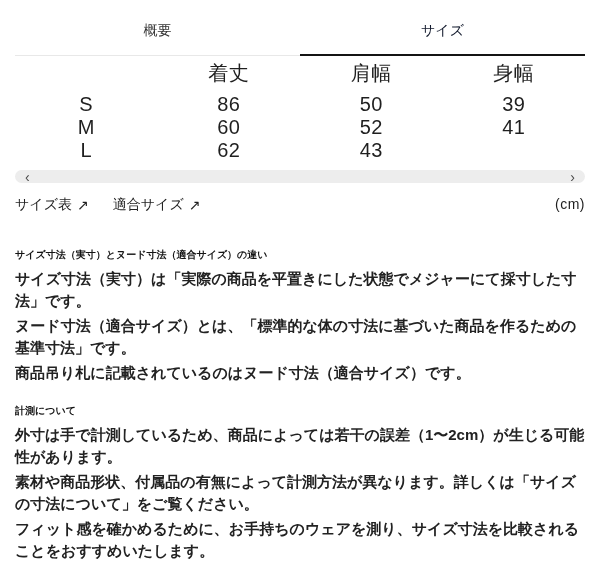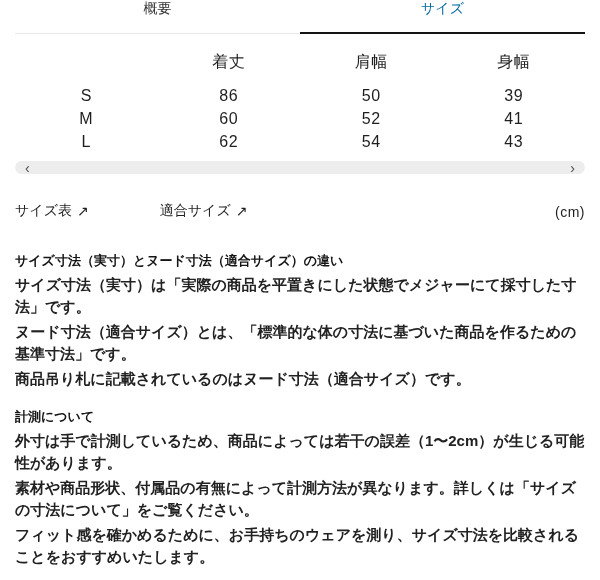--- a/index.html
+++ b/index.html
@@ -7,37 +7,37 @@
     margin: 0; padding: 0;
     width: 600px; height: 580px;
     background: #ffffff;
     color: #1f1f1f;
     font-family: "Liberation Sans", "DejaVu Sans", sans-serif;
     overflow: hidden;
   }
   .page { padding: 0 15px; }
 
   
-  .tabs { display: flex; }
+  .tabs { display: flex; padding-top: 22px; }
   .tab {
     flex: 1; text-align: center;
     font-size: 14px; color: #333;
     padding-bottom: 16px;
     position: relative; cursor: pointer;
   }
   .tab::after {
     content: ""; position: absolute;
     left: 0; right: 0; bottom: 0;
     height: 1px; background: #e8e8e8;
   }
-  .tab.active { color: #0369a1; }
+  .tab.active { color: #0f172a; }
   .tab.active::after { height: 2px; background: #141414; }
 
   
-  .size-table { margin-top: 17px; font-size: 16px; }
+  .size-table { margin-top: 4px; font-size: 20px; }
   .trow {
     display: grid;
     grid-template-columns: 1fr 1fr 1fr 1fr;
     height: 23px; align-items: center;
     text-align: center;
   }
   .trow.header { margin-bottom: 10px; }
   .tcell { letter-spacing: 0.5px; }
 
   
@@ -49,39 +49,38 @@
     cursor: pointer;
   }
   .scroll-arrow {
     font-size: 14px; line-height: 10px;
     color: #4a4a4a;
     user-select: none;
   }
 
   
   .meta-row {
-    margin-top: 28px;
-    display: flex; align-items: flex-end;
+    margin-top: 13px;
+    display: flex; align-items: flex-start;
     font-size: 14px;
-    gap: 47px;
   }
   .link {
     display: inline-flex; align-items: center;
     margin-right: 24px; cursor: pointer;
     color: #1f1f1f;
   }
   .ext-arrow { font-size: 14px; margin-left: 5px; color: #1f1f1f; }
   .unit { margin-left: auto; letter-spacing: 0.5px; }
 
   
   .section { font-size: 15px; line-height: 22px; color: #222; }
   .section.first { margin-top: 30px; }
   .section.second { margin-top: 16px; }
   .section h3 {
-    font-size: 13px; font-weight: bold;
+    font-size: 10px; font-weight: bold;
     margin: 0 0 2px 0; color: #141414;
   }
   .section p { margin: 0 0 3px 0; font-weight: bold; }
 </style>
 </head>
 <body>
 
 <div class="page">
 
   <div class="tabs">
@@ -108,21 +107,20 @@
     </div>
     <div class="trow">
       <div class="tcell">M</div>
       <div class="tcell">60</div>
       <div class="tcell">52</div>
       <div class="tcell">41</div>
     </div>
     <div class="trow">
       <div class="tcell">L</div>
       <div class="tcell">62</div>
-      <div class="tcell">54</div>
       <div class="tcell">43</div>
     </div>
   </div>
 
   <div class="scrollbar">
     <span class="scroll-arrow">‹</span>
     <span class="scroll-arrow">›</span>
   </div>
 
   <div class="meta-row">

